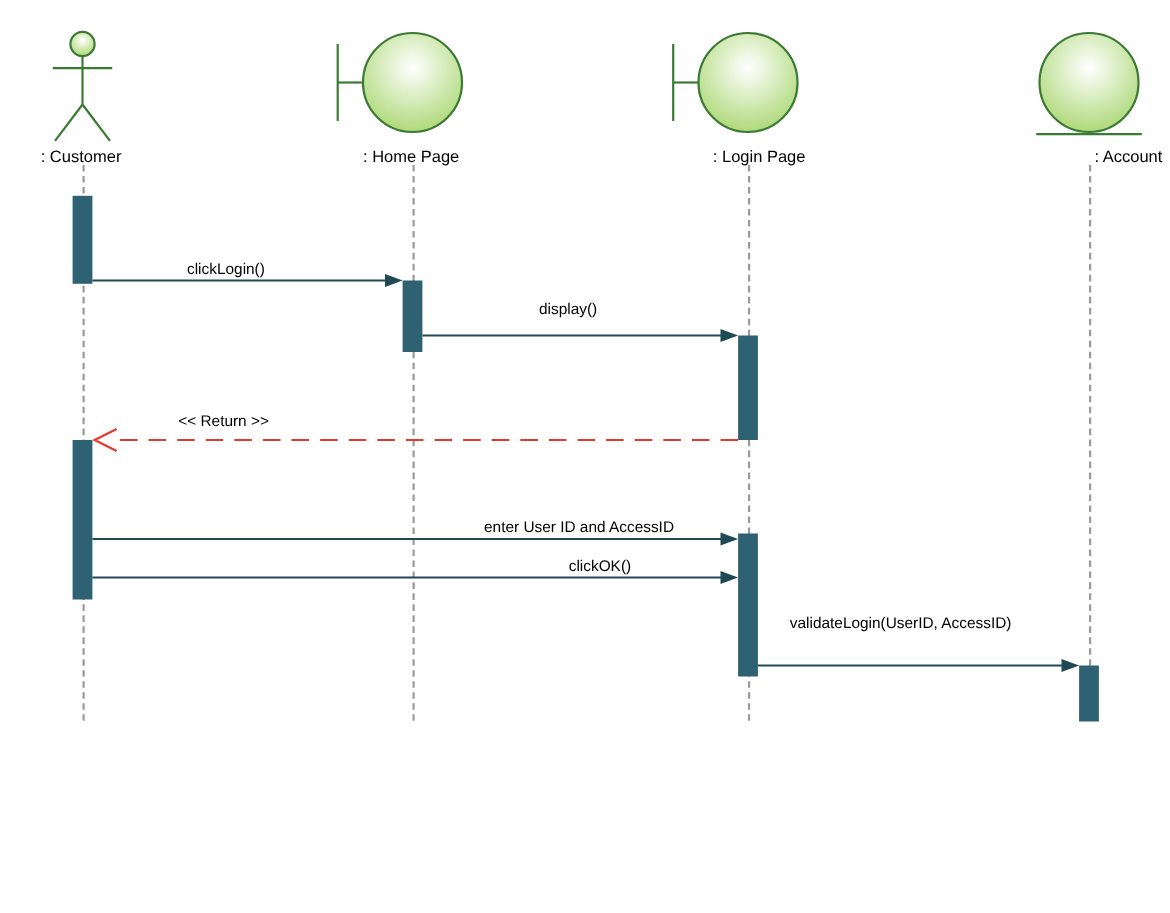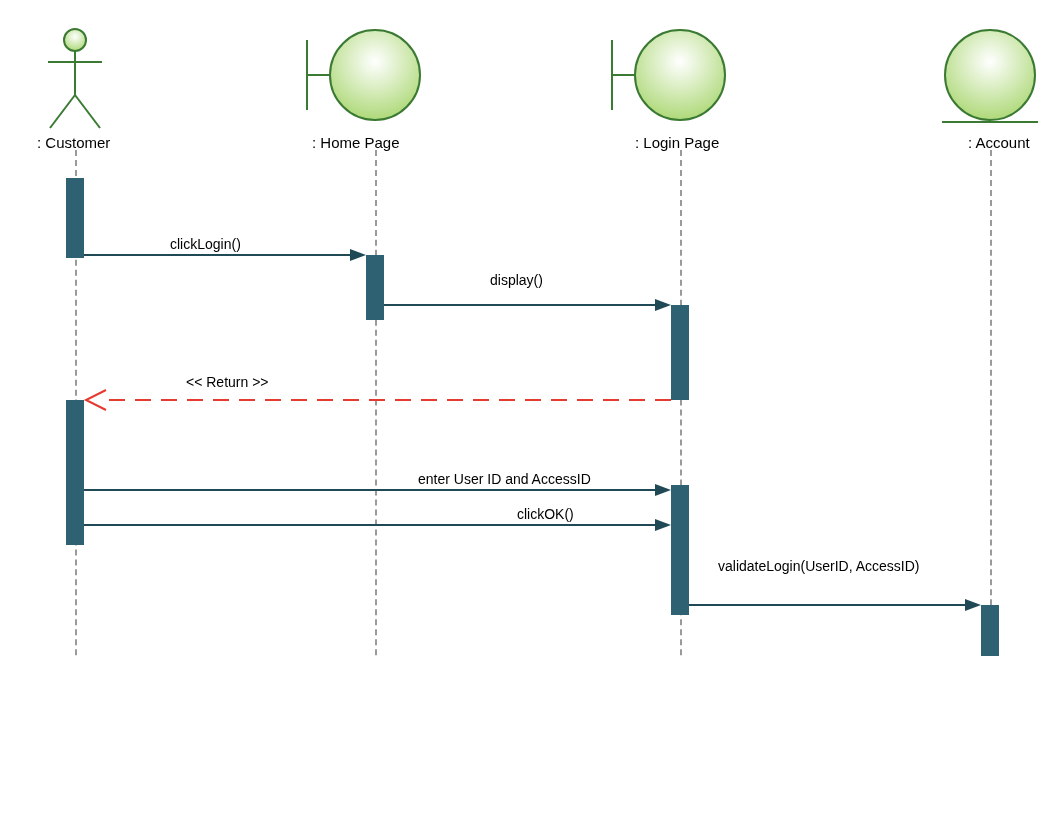--- a/index.html
+++ b/index.html
@@ -113,28 +113,28 @@
   <div class="lifeline" style="left:990px;"></div>
 
   <div class="activation" style="left:66px;  top:178px; height:80px;"></div>
   <div class="activation" style="left:366px; top:255px; height:65px;"></div>
   <div class="activation" style="left:671px; top:305px; height:95px;"></div>
   <div class="activation" style="left:66px;  top:400px; height:145px;"></div>
   <div class="activation" style="left:671px; top:485px; height:130px;"></div>
   <div class="activation" style="left:981px; top:605px; height:195px;"></div>
 
   <div class="head-label" style="left:37px;  top:134px;">: Customer</div>
-  <div class="head-label" style="left:312px; top:134px;">: Home Page</div>
-  <div class="head-label" style="left:635px; top:134px;">: Login Page</div>
-  <div class="head-label" style="left:968px; top:134px;">: Account</div>
+  <div class="head-label" style="left:330px; top:134px;">: Home Page</div>
+  <div class="head-label" style="left:648px; top:134px;">: Login Page</div>
+  <div class="head-label" style="left:995px; top:134px;">: Account</div>
 
   <div class="msg-label" style="left:170px; top:236px;">clickLogin()</div>
   <div class="msg-label" style="left:490px; top:272px;">display()</div>
-  <div class="msg-label" style="left:186px; top:374px;">&lt;&lt; Return &gt;&gt;</div>
-  <div class="msg-label" style="left:418px; top:471px;">enter User ID and AccessID</div>
+  <div class="msg-label" style="left:162px; top:374px;">&lt;&lt; Return &gt;&gt;</div>
+  <div class="msg-label" style="left:440px; top:471px;">enter User ID and AccessID</div>
   <div class="msg-label" style="left:485px; top:506px;margin-left:32px;">clickOK()</div>
   <div class="msg-label" style="left:718px; top:558px;">validateLogin(UserID, AccessID)</div>
 
   <svg class="overlay">
     <defs>
       <radialGradient id="greenGrad" cx="50%" cy="35%" r="70%">
         <stop offset="0%" stop-color="#ffffff"></stop>
         <stop offset="100%" stop-color="#a8d66f"></stop>
       </radialGradient>
     </defs>

